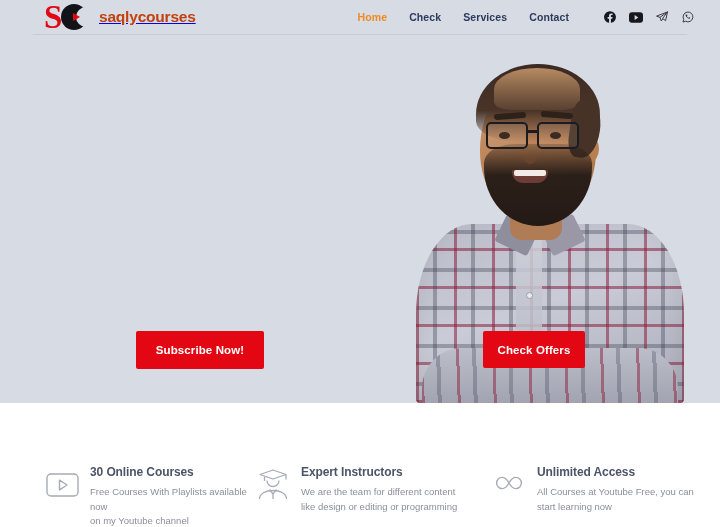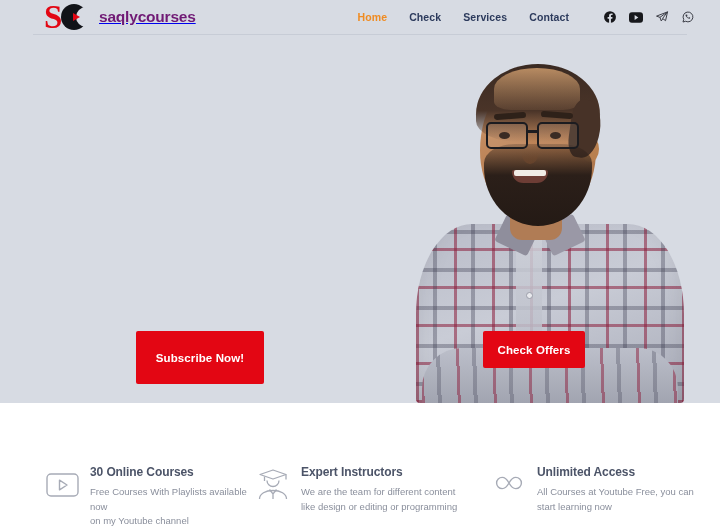--- a/index.html
+++ b/index.html
@@ -49,21 +49,21 @@
     border-bottom:4.5px solid transparent;
   }
   .logo-s {
     position:absolute; left:0px; top:-1px;
     font-family:"Liberation Serif", serif;
     font-size:33px; font-weight:700; color:#e30613;
     line-height:30px; letter-spacing:-1px;
   }
   .brand-name {
     margin-left:9px;
-    font-size:15.5px; font-weight:700; color:#701a75;
+    font-size:15.5px; font-weight:700; color:#c2410c;
     letter-spacing:-0.2px;
   }
 
   .nav { margin-left:auto; display:flex; align-items:center; margin-right:25px; }
   .nav-link {
     font-size:10.5px; font-weight:700; color:#2c3a5c;
     margin-right:22px; text-decoration:none; white-space:nowrap;
     letter-spacing:0.1px; cursor:pointer;
   }
   .nav-link.active { color:#f08b21; }
@@ -221,21 +221,21 @@
   }
 
   .btn {
     display:inline-flex; align-items:center; justify-content:center;
     background:#e30613; color:#ffffff;
     font-size:11.5px; font-weight:700;
     border:none; border-radius:2px; cursor:pointer;
     letter-spacing:0.1px;
   }
   .btn-subscribe {
-    position:absolute; left:136px; top:331px; width:128px; height:53px;
+    position:absolute; left:136px; top:331px; width:128px; height:38px;
     z-index:5;
   }
   .btn-offers {
     position:absolute; left:483px; top:331px; width:102px; height:37px;
     z-index:5;
   }
 
   
   .features {
     position:absolute; left:0; top:403px; width:720px; height:124px;

